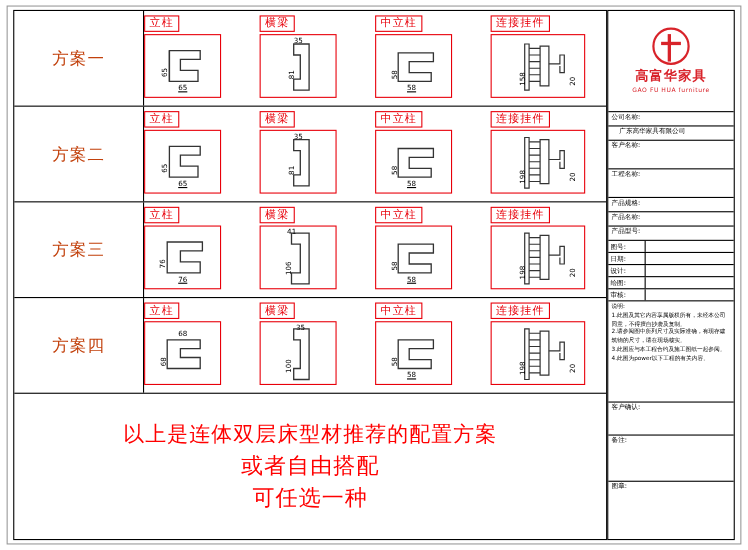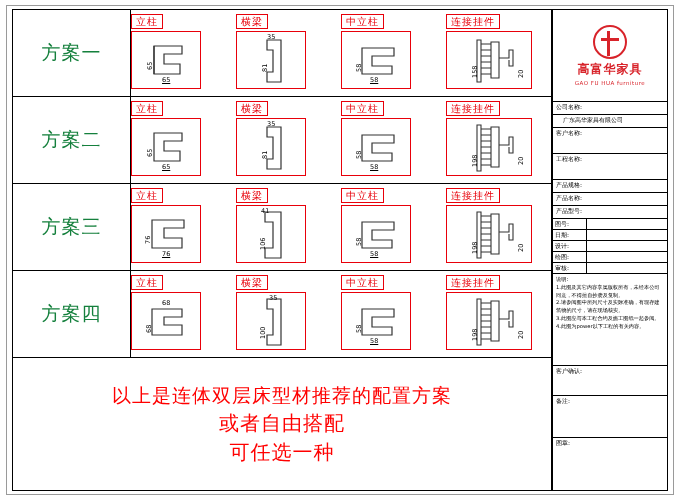--- a/index.html
+++ b/index.html
@@ -35,23 +35,23 @@
     border-bottom:1.5px solid #000;
     box-sizing:border-box;
     display:flex;
   }
   .row:nth-child(4){border-bottom:1.5px solid #000;}
   .row-label{
     width:118px;
     border-right:1.5px solid #000;
     box-sizing:border-box;
     display:flex;align-items:center;justify-content:center;
-    font-size:19px;
+    font-size:15px;
     letter-spacing:1px;
-    color:#15803d;
+    color:#c2410c;
   }
   .cells{
     flex:1;
     display:flex;
     align-items:stretch;
   }
   .cell{
     flex:1;
     position:relative;
     display:flex;

